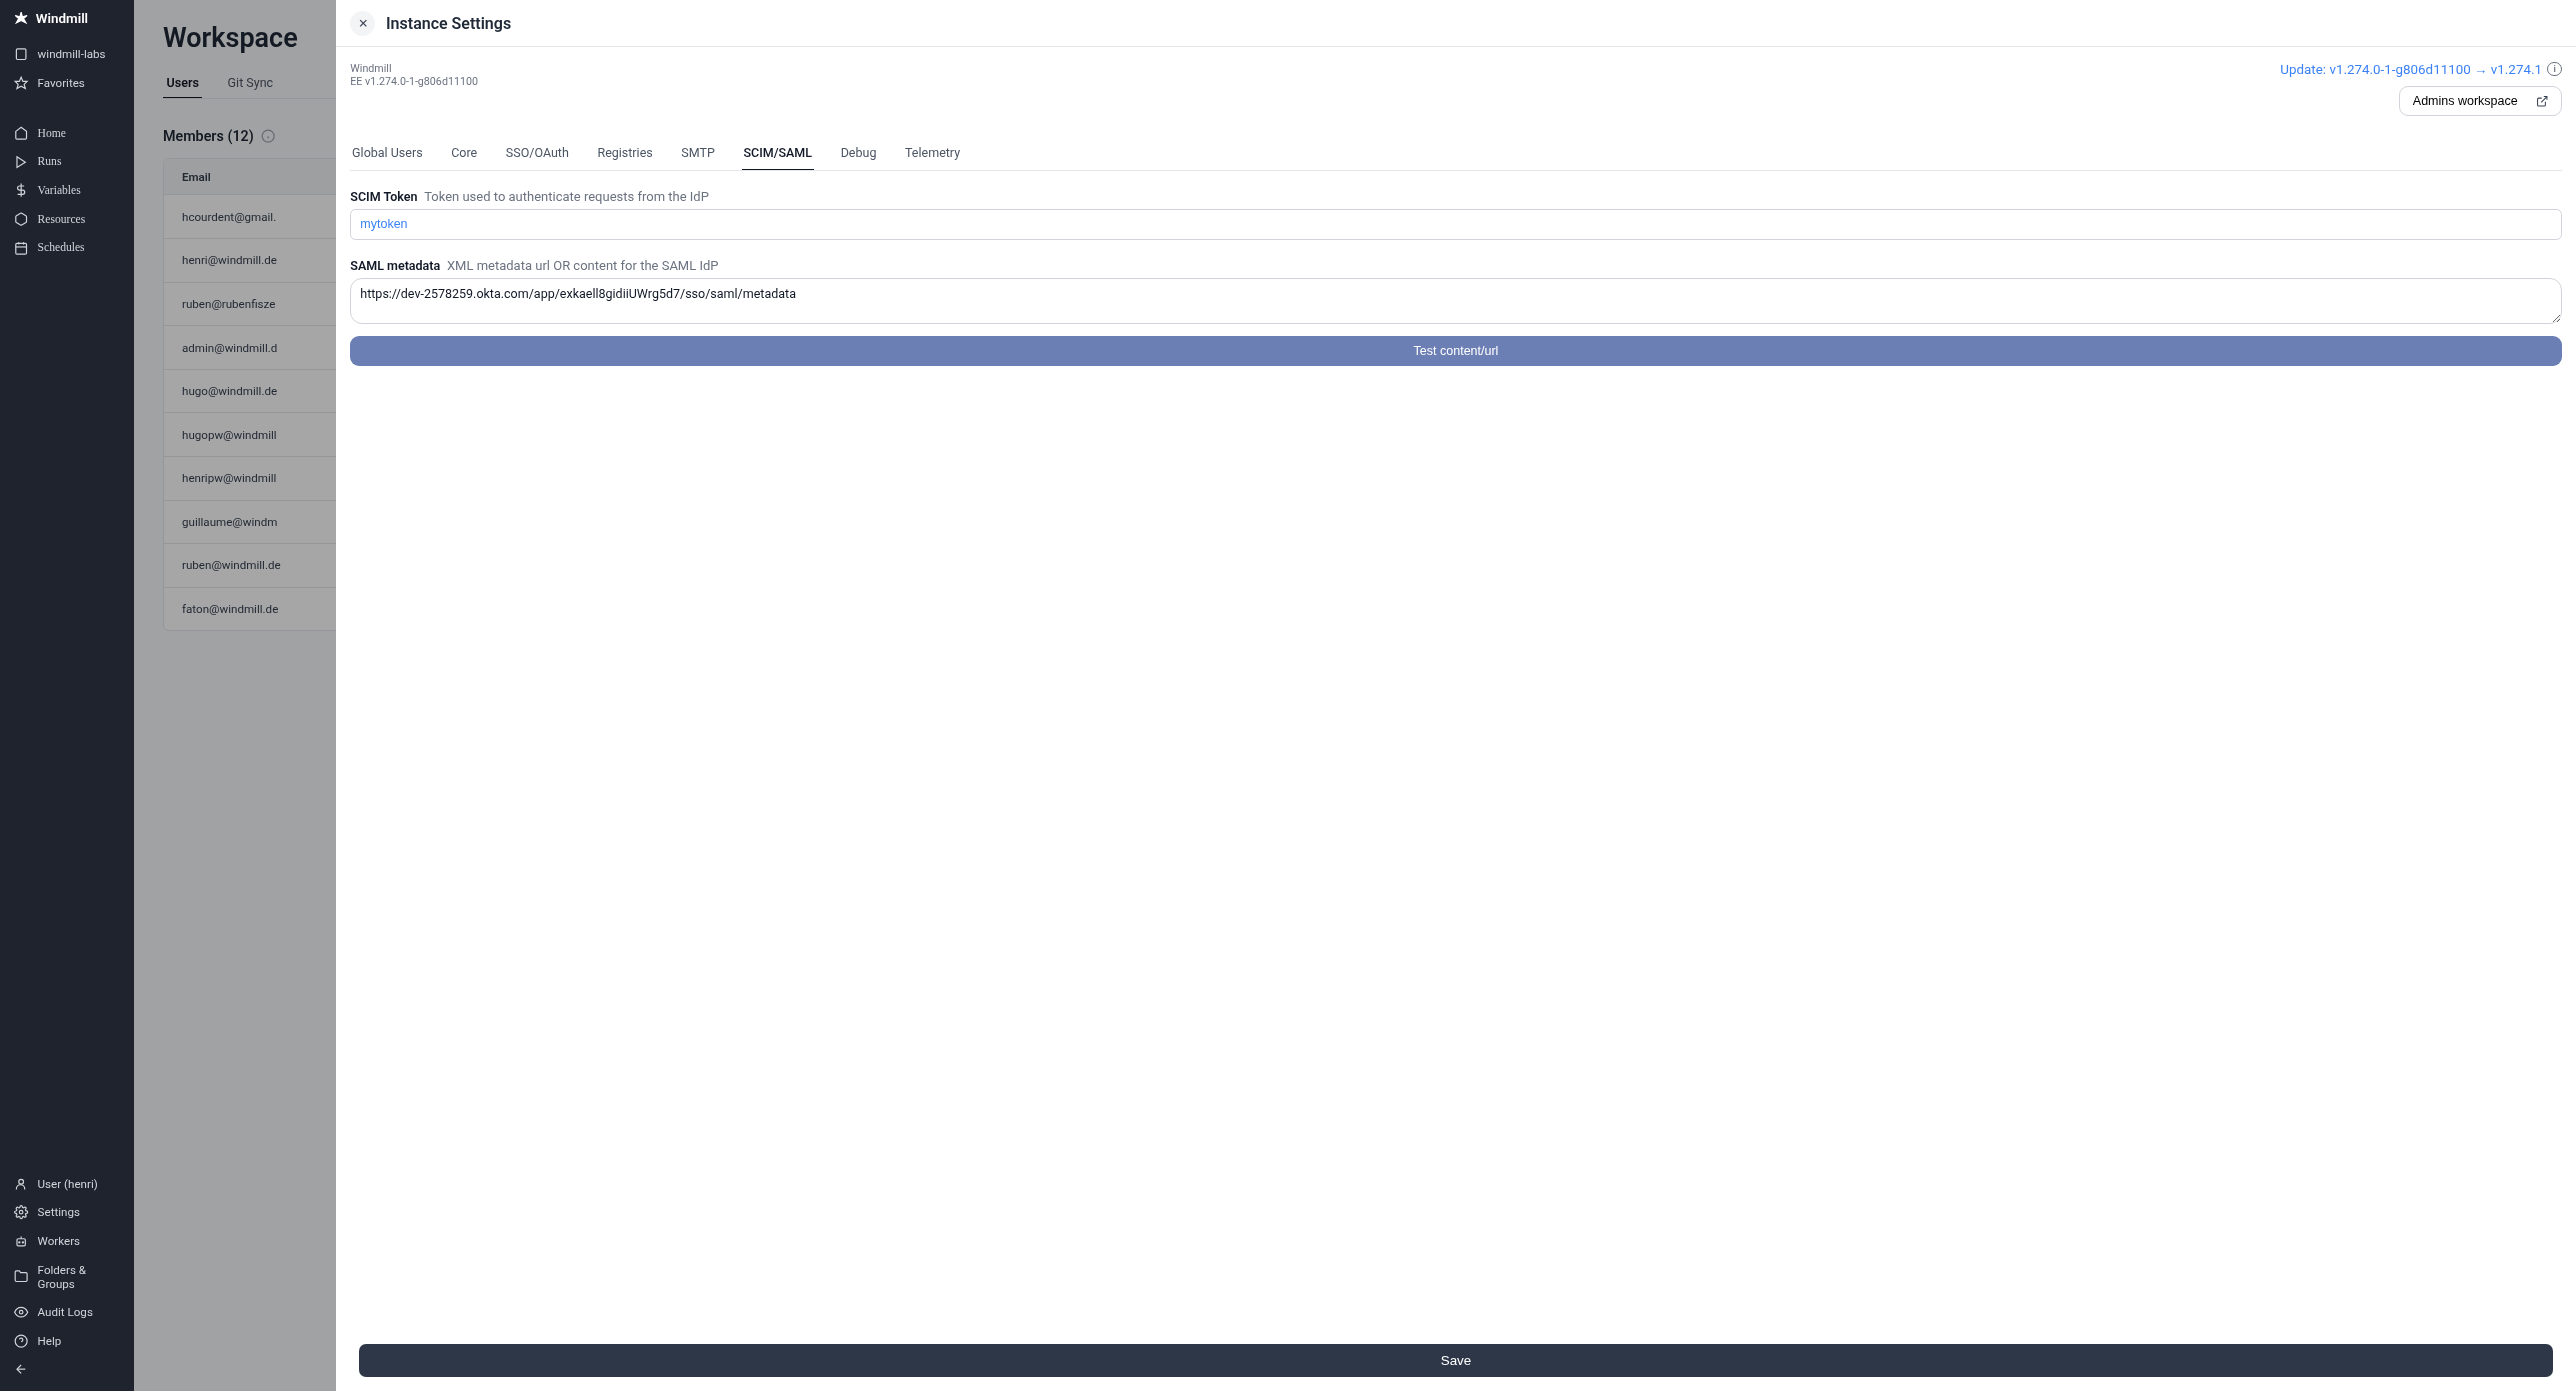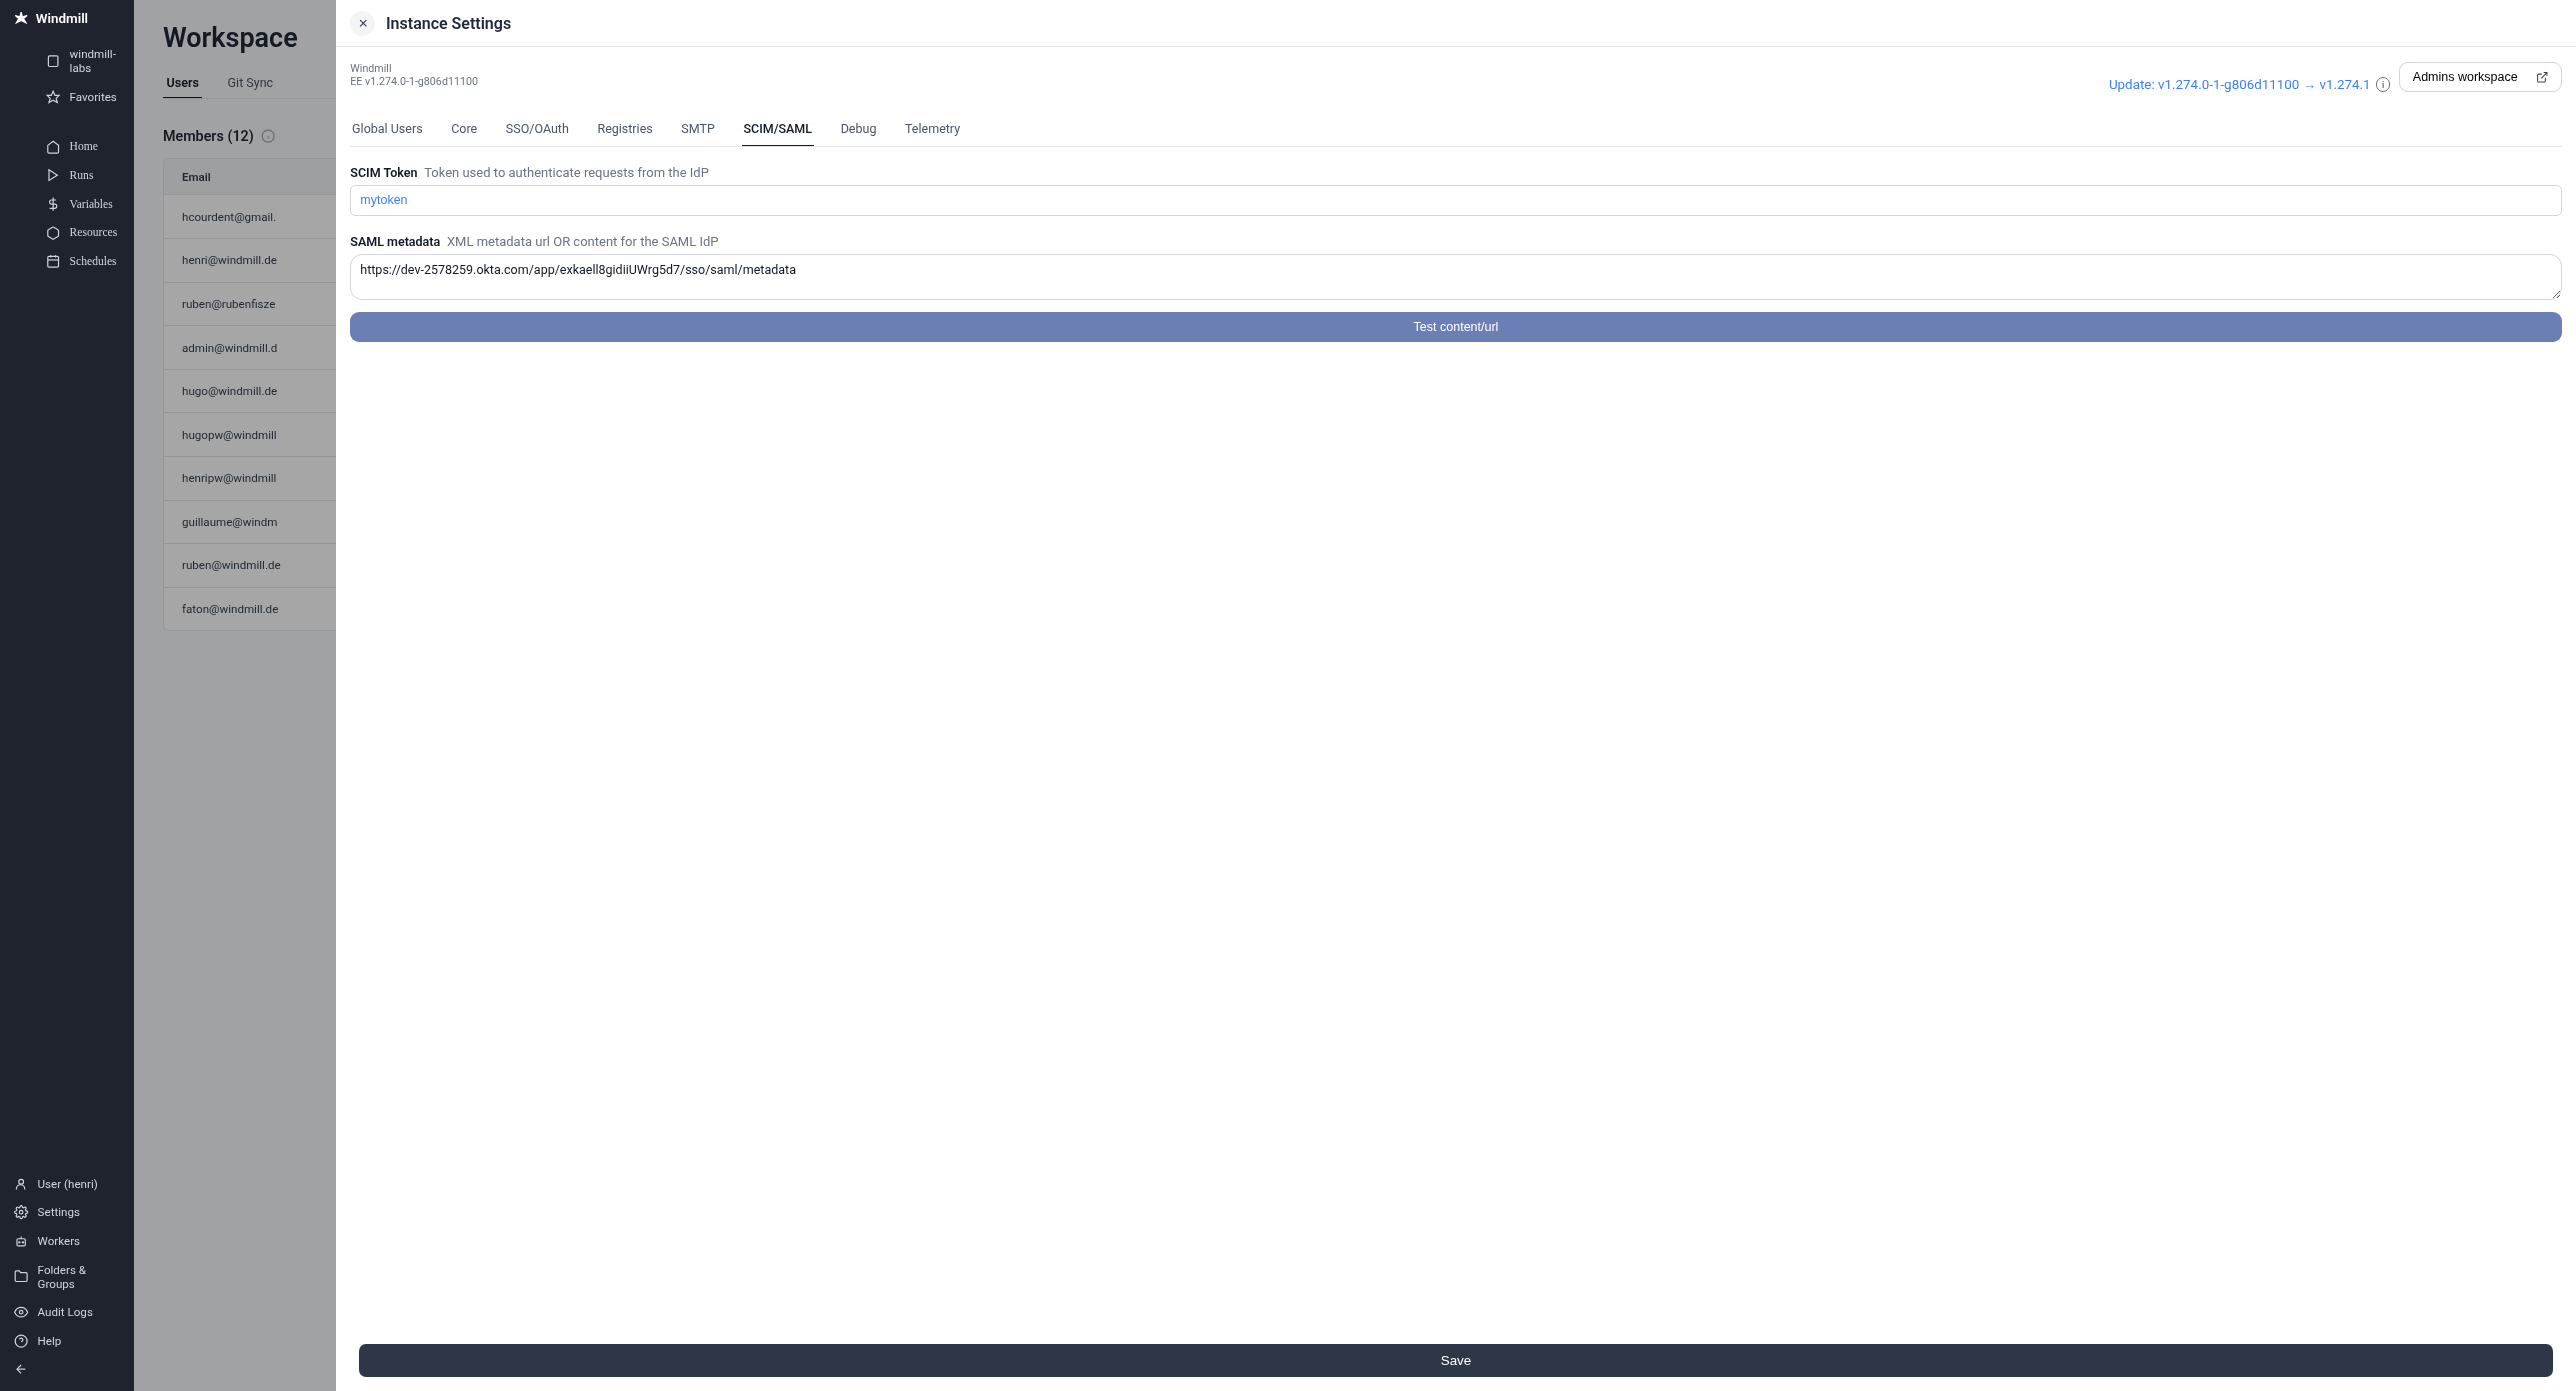--- a/index.html
+++ b/index.html
@@ -3,21 +3,21 @@
   <meta charset="utf-8">
   <style>
     * { margin: 0; padding: 0; box-sizing: border-box; }
     body { font-family: -apple-system, BlinkMacSystemFont, "Segoe UI", Roboto, sans-serif; font-size: 12.5px; color: #1f2937; background: #ffffff; height: 100vh; overflow: hidden; }
     
     .app { display: flex; height: 100vh; }
     
     
     .sidebar { width: 134px; background: #1e232e; color: #d1d5db; display: flex; flex-direction: column; flex-shrink: 0; }
     .sidebar-header { display: flex; align-items: center; gap: 7.2px; padding: 10.7px 14.3px; color: #ffffff; font-weight: 600; font-size: 13.4px; }
-    .sidebar-section { padding-top: 3.6px; margin-left: 32px; }
+    .sidebar-section { padding-top: 3.6px; }
     .sidebar-item { display: flex; align-items: center; gap: 9px; padding: 7.2px 14.3px; color: #d1d5db; cursor: pointer; font-size: 11.6px; }
     .sidebar-spacer { flex: 1; }
     .sidebar-footer { padding-bottom: 7.2px; }
     .sidebar-icon { width: 14.3px; height: 14.3px; flex-shrink: 0; display: inline-flex; align-items: center; justify-content: center; }
     .sidebar-icon svg { width: 14.3px; height: 14.3px; stroke: #d1d5db; stroke-width: 2; fill: none; }
     .logo-icon svg { width: 18px; height: 18px; stroke: #ffffff; fill: #ffffff; }
     
     
     .main { flex: 1; background: #f8f9fa; position: relative; overflow: hidden; }
     .page-header { padding: 21.5px 29px 14.3px; }
@@ -38,21 +38,21 @@
     
     .modal { position: fixed; top: 0; right: 0; bottom: 0; left: 336px; background: #ffffff; z-index: 10; display: flex; flex-direction: column; }
     .modal-header { display: flex; align-items: center; gap: 10.7px; padding: 10.7px 14.3px; border-bottom: 0.9px solid #e5e7eb; }
     .close-btn { width: 25px; height: 25px; border-radius: 50%; background: #f3f4f6; border: none; display: flex; align-items: center; justify-content: center; cursor: pointer; }
     .close-btn svg { width: 12.5px; height: 12.5px; stroke: #374151; stroke-width: 2.5; }
     .modal-title { font-size: 16px; font-weight: 600; }
     
     .modal-body { flex: 1; padding: 14.3px 14.3px; overflow-y: auto; display: flex; flex-direction: column; }
     .modal-meta { display: flex; justify-content: space-between; align-items: flex-start; margin-bottom: 7.2px; }
     .meta-left { display: flex; flex-direction: column; font-size: 10.7px; color: #6b7280; }
-    .meta-right { display: flex; flex-direction: row; align-items: flex-end; gap: 9px; }
+    .meta-right { display: flex; flex-direction: column; align-items: flex-end; gap: 9px; }
     .update-link { color: #3b82f6; font-size: 13.4px; display: flex; align-items: center; gap: 5.4px; }
     .info-circle { width: 14.3px; height: 14.3px; border: 1.3px solid #6b7280; border-radius: 50%; display: inline-flex; align-items: center; justify-content: center; font-size: 9px; color: #6b7280; font-weight: 600; }
     .admin-btn { border: 0.9px solid #d1d5db; background: #ffffff; border-radius: 9px; padding: 7.2px 12.5px; font-size: 12.5px; font-weight: 500; display: flex; align-items: center; gap: 18px; cursor: pointer; }
     .admin-btn svg { width: 12.5px; height: 12.5px; stroke: #374151; stroke-width: 2; fill: none; }
     
     .modal-tabs { display: flex; gap: 25px; border-bottom: 0.9px solid #e5e7eb; margin-top: 12.5px; }
     .modal-tab { padding: 9px 1.8px; font-size: 12.5px; color: #4b5563; cursor: pointer; border-bottom: 1.8px solid transparent; }
     .modal-tab.active { color: #111827; font-weight: 500; border-bottom-color: #111827; }
     
     .form-section { margin-top: 18px; }

